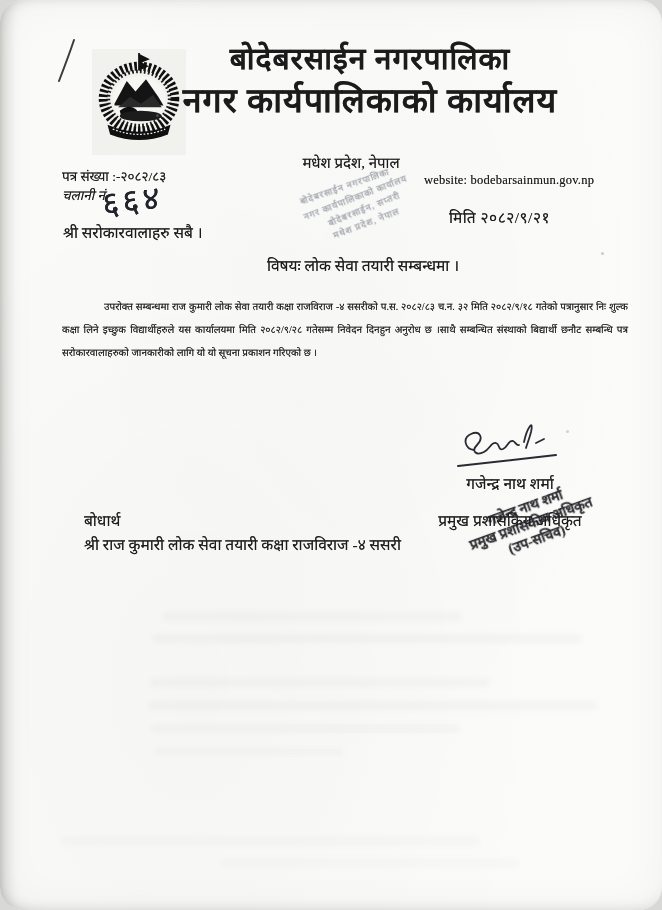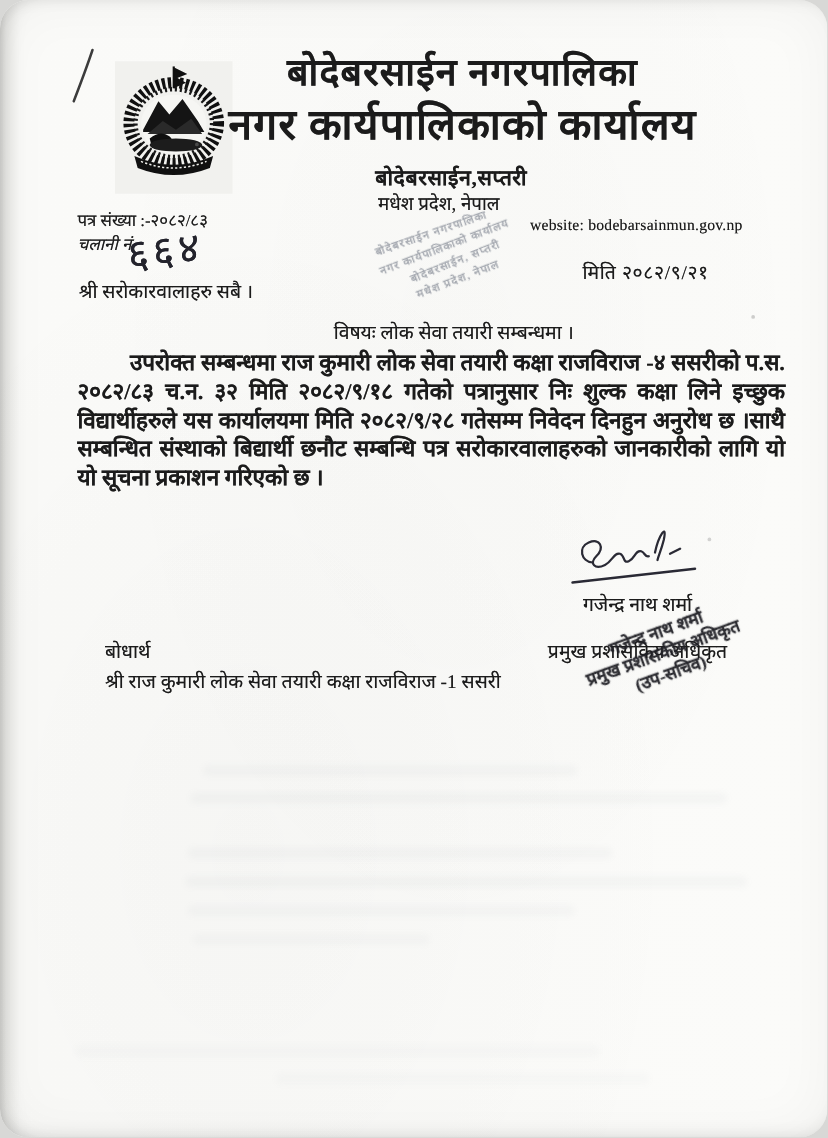--- a/index.html
+++ b/index.html
@@ -47,29 +47,29 @@
 
   
   .ref-line1{left:62px;top:167px;font-size:13.5px;}
   .ref-line2{left:62px;top:186px;font-size:13.5px;font-style:italic;}
   .dispatch-hand{
     left:102px;top:177px;font-size:33px;color:#23232c;
     transform:rotate(-7deg) skewX(-4deg);letter-spacing:3px;
     text-shadow:0 0 .5px #23232c;
   }
   .website-line{left:424px;top:173px;font-size:12.5px;letter-spacing:.2px;}
-  .date-line{left:466px;top:206px;font-size:15.5px;letter-spacing:.5px;}
+  .date-line{left:449px;top:206px;font-size:15.5px;letter-spacing:.5px;}
 
   
   .recipient-line{left:63px;top:221px;font-size:15.5px;}
   .subject-line{left:80px;top:254px;width:566px;text-align:center;font-size:15.5px;}
   .body-par{
-    left:62px;top:279px;width:566px;
-    font-size:18px;line-height:23px;
-    text-align:justify;text-indent:42px;font-weight:bold;
+    left:62px;top:295px;width:566px;
+    font-size:10px;line-height:23px;
+    text-align:justify;text-indent:42px;
   }
 
   
   .sig-svg{left:448px;top:416px;}
   .sig-name{left:428px;top:472px;width:164px;text-align:center;font-size:15.5px;}
   .sig-desig{left:402px;top:509px;width:216px;text-align:center;font-size:15.5px;}
   .sig-stamp{
     left:438px;top:498px;width:186px;text-align:center;
     transform:rotate(-20deg);
     font-size:14px;font-weight:bold;line-height:17px;
@@ -115,21 +115,20 @@
 
       <path d="M14,82 Q50,98 86,82 L83,93 Q50,106 17,93 Z" fill="#101010"></path>
       <path d="M20,87 Q50,99 80,87" fill="none" stroke="#f0f0ec" stroke-width="1.4" stroke-dasharray="2 2"></path>
     </svg>
   </div>
 
   <div class="abs title-block">
     <div class="title-1 ink">बोदेबरसाईन नगरपालिका</div>
     <div class="title-2 ink">नगर कार्यपालिकाको कार्यालय</div>
   </div>
-  <div class="abs addr-line ink">बोदेबरसाईन,सप्तरी</div>
   <div class="abs prov-line ink">मधेश प्रदेश, नेपाल</div>
 
   <div class="abs faint-stamp">
     <span class="fs-l">बोदेबरसाईन नगरपालिका</span>
     <span class="fs-l">नगर कार्यपालिकाको कार्यालय</span>
     <span class="fs-l">बोदेबरसाईन, सप्तरी</span>
     <span class="fs-l">मधेश प्रदेश, नेपाल</span>
   </div>
 
   <div class="abs ref-line1 ink">पत्र संख्या :-२०८२/८३</div>
@@ -154,21 +153,21 @@
   <div class="abs sig-name ink">गजेन्द्र नाथ शर्मा</div>
   <div class="abs sig-desig ink">प्रमुख प्रशासकिय अधिकृत</div>
 
   <div class="abs sig-stamp">
     <span class="st-l">गजेन्द्र नाथ शर्मा</span>
     <span class="st-l">प्रमुख प्रशासकीय अधिकृत</span>
     <span class="st-l">(उप-सचिव)</span>
   </div>
 
   <div class="abs cc-label ink">बोधार्थ</div>
-  <div class="abs cc-line ink">श्री राज कुमारी लोक सेवा तयारी कक्षा राजविराज -1 ससरी</div>
+  <div class="abs cc-line ink">श्री राज कुमारी लोक सेवा तयारी कक्षा राजविराज -४ ससरी</div>
 
   <div class="abs bleed" style="left:162px;top:612px;width:300px;height:9px;opacity:.055"></div>
   <div class="abs bleed" style="left:152px;top:634px;width:430px;height:9px;opacity:.06"></div>
   <div class="abs bleed" style="left:150px;top:678px;width:340px;height:9px;opacity:.055"></div>
   <div class="abs bleed" style="left:148px;top:701px;width:450px;height:9px;opacity:.06"></div>
   <div class="abs bleed" style="left:150px;top:724px;width:310px;height:9px;opacity:.05"></div>
   <div class="abs bleed" style="left:154px;top:747px;width:190px;height:9px;opacity:.045"></div>
   <div class="abs bleed" style="left:60px;top:836px;width:420px;height:10px;opacity:.035"></div>
   <div class="abs bleed" style="left:220px;top:858px;width:300px;height:10px;opacity:.03"></div>
 

